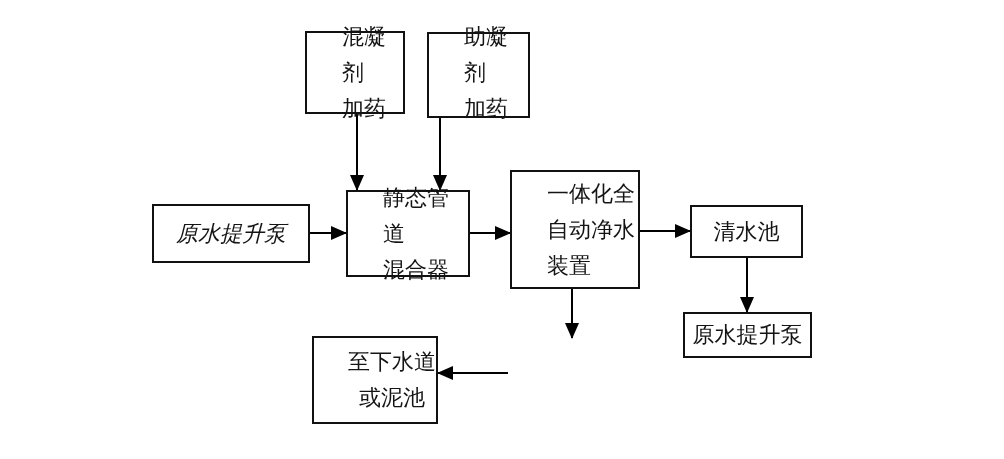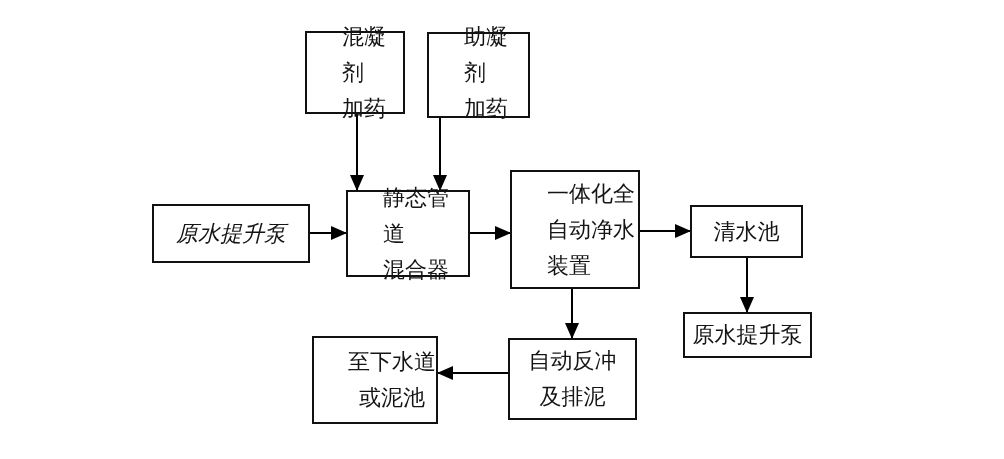--- a/index.html
+++ b/index.html
@@ -97,23 +97,19 @@
   </div>
 
   <div class="box align-center single" style="left:690px; top:205px; width:113px; height:53px;">
     <span class="box-label">清水池</span>
   </div>
 
   <div class="box align-center single" style="left:683px; top:312px; width:129px; height:46px;">
     <span class="box-label">原水提升泵</span>
   </div>
 
-  <div class="box align-center" style="left:508px; top:338px; width:129px; height:82px;">
-    <span class="box-label">自动反冲
-及排泥</span>
-  </div>
 
   <div class="box align-center" style="left:312px; top:336px; width:126px; height:88px;padding-left:34px;">
     <span class="box-label">至下水道
 或泥池</span>
   </div>
 
 </div>
 
 </body></html>

